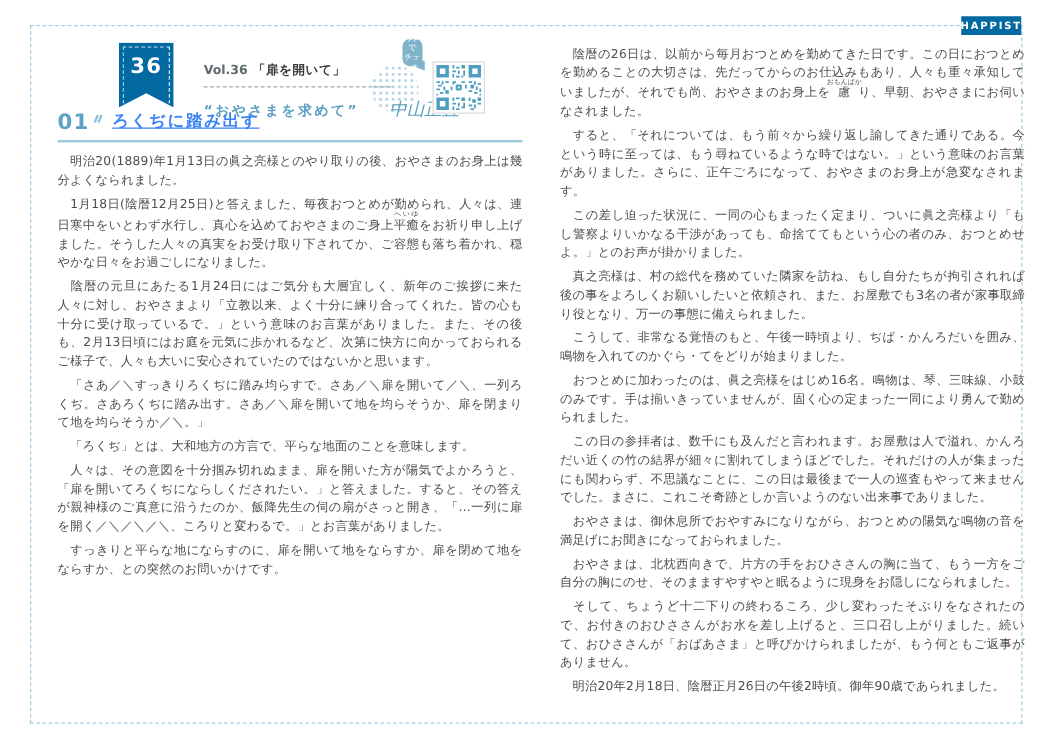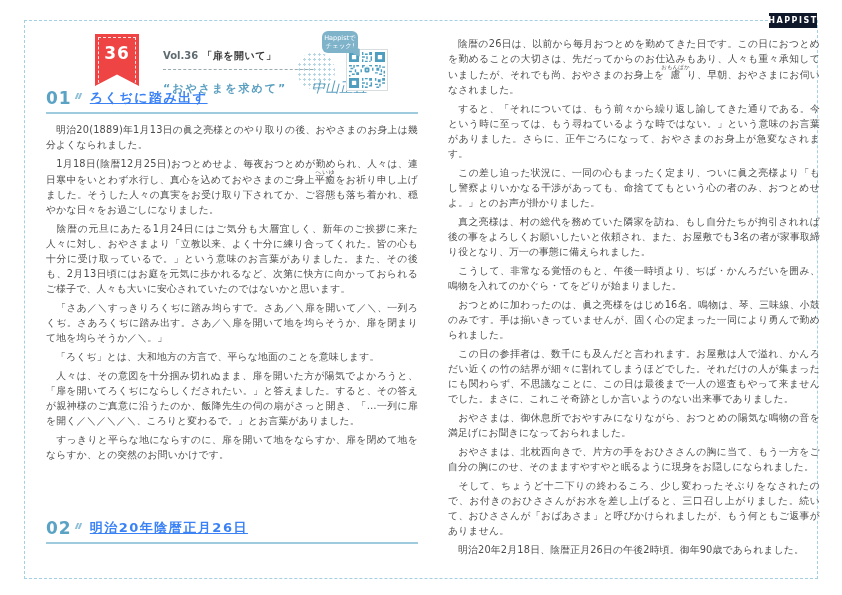--- a/index.html
+++ b/index.html
@@ -8,27 +8,27 @@
     font-family:"DejaVu Sans","Liberation Sans",sans-serif;
     -webkit-font-smoothing:antialiased;
   }
   .page-border{
     position:absolute;top:20px;left:24px;right:24px;bottom:16px;
     border:1px dashed #a5cfe3;pointer-events:none;
   }
   
   .tab{
     position:absolute;top:13px;right:25px;width:48px;height:15px;
-    background:#0f172a;color:#fff;font-size:8px;font-weight:bold;
+    background:#0369a1;color:#fff;font-size:8px;font-weight:bold;
     letter-spacing:1.5px;display:flex;align-items:center;justify-content:center;
   }
   
   .badge{
     position:absolute;left:95px;top:34px;width:44px;height:52px;
-    background:#ef4444;
+    background:#0369a1;
     clip-path:polygon(0 0,100% 0,100% 100%,50% 78%,0 100%);
   }
   .badge-inner{
     position:absolute;left:3px;top:3px;right:3px;bottom:3px;
     border:1px dashed rgba(255,255,255,.85);
     clip-path:polygon(0 0,100% 0,100% 100%,50% 78%,0 100%);
   }
   .badge-num{
     position:absolute;left:0;right:0;top:9px;text-align:center;
     color:#fff;font-size:17px;font-weight:bold;letter-spacing:1px;
@@ -40,21 +40,21 @@
   .title-divider{margin-top:6px;width:150px;border-top:1px dashed #9aabb2;}
   .subtitle-line{margin-top:7px;white-space:nowrap;}
   .subtitle{font-size:11px;color:#5b9fc0;letter-spacing:2px;font-weight:bold;margin-top:32px;}
   .author{font-size:14px;color:#5b9fc0;margin-left:19px;font-style:italic;}
   .dotted-circle{
     position:absolute;left:297px;top:52px;width:38px;height:38px;border-radius:50%;
     background:radial-gradient(#b5d6e4 1.2px,transparent 1.4px);
     background-size:5px 5px;z-index:0;
   }
   .bubble{
-    position:absolute;left:322px;top:31px;width:36px;height:22px;z-index:2;
+    position:absolute;left:322px;top:31px;width:16px;height:22px;z-index:2;
     background:#7fb3ca;border-radius:6px;color:#fff;font-size:6.5px;line-height:8px;
     display:flex;flex-direction:column;align-items:center;justify-content:center;
     text-align:center;
   }
   .bubble::after{
     content:"";position:absolute;right:-2px;bottom:-2px;width:7px;height:7px;
     background:#7fb3ca;transform:rotate(20deg) skewX(20deg);
   }
   .qr{
     position:absolute;left:346px;top:49px;width:42px;height:42px;z-index:1;
@@ -139,37 +139,29 @@
 <div class="col col-left body-text">
   <div class="sec-head">
     <span class="sec-num">
       <span>01</span>
       <span class="ticks"><i></i><i></i></span>
     </span>
     <span class="sec-title">ろくぢに踏み出す</span>
     <div class="sec-rule"></div>
   </div>
   <p>　明治20(1889)年1月13日の眞之亮様とのやり取りの後、おやさまのお身上は幾分よくなられました。</p>
-  <p><span>　1月18日(陰暦12月25日)おつとめせよ、毎夜おつとめが勤められ、人々は、連日寒中をいとわず水行し、真心を込めておやさまのご身上</span><ruby><span>平癒</span><rt>へいゆ</rt></ruby><span>をお祈り申し上げました。そうした人々の真実をお受け取り下されてか、ご容態も落ち着かれ、穏やかな日々をお過ごしになりました。</span></p>
+  <p><span>　1月18日(陰暦12月25日)と答えました、毎夜おつとめが勤められ、人々は、連日寒中をいとわず水行し、真心を込めておやさまのご身上</span><ruby><span>平癒</span><rt>へいゆ</rt></ruby><span>をお祈り申し上げました。そうした人々の真実をお受け取り下されてか、ご容態も落ち着かれ、穏やかな日々をお過ごしになりました。</span></p>
   <p>　陰暦の元旦にあたる1月24日にはご気分も大層宜しく、新年のご挨拶に来た人々に対し、おやさまより「立教以来、よく十分に練り合ってくれた。皆の心も十分に受け取っているで。」という意味のお言葉がありました。また、その後も、2月13日頃にはお庭を元気に歩かれるなど、次第に快方に向かっておられるご様子で、人々も大いに安心されていたのではないかと思います。</p>
   <p>　「さあ／＼すっきりろくぢに踏み均らすで。さあ／＼扉を開いて／＼、一列ろくぢ。さあろくぢに踏み出す。さあ／＼扉を開いて地を均らそうか、扉を閉まりて地を均らそうか／＼。」</p>
   <p>　「ろくぢ」とは、大和地方の方言で、平らな地面のことを意味します。</p>
   <p>　人々は、その意図を十分掴み切れぬまま、扉を開いた方が陽気でよかろうと、「扉を開いてろくぢにならしくだされたい。」と答えました。すると、その答えが親神様のご真意に沿うたのか、飯降先生の伺の扇がさっと開き、「…一列に扉を開く／＼／＼／＼、ころりと変わるで。」とお言葉がありました。</p>
   <p>　すっきりと平らな地にならすのに、扉を開いて地をならすか、扉を閉めて地をならすか、との突然のお問いかけです。</p>
 </div>
 
 <div class="col col-left2 body-text">
-  <div class="sec-head">
-    <span class="sec-num">
-      <span>02</span>
-      <span class="ticks"><i></i><i></i></span>
-    </span>
-    <span class="sec-title">明治20年陰暦正月26日</span>
-    <div class="sec-rule"></div>
-  </div>
 </div>
 
 <div class="col col-right body-text">
   <p><span>　陰暦の26日は、以前から毎月おつとめを勤めてきた日です。この日におつとめを勤めることの大切さは、先だってからのお仕込みもあり、人々も重々承知していましたが、それでも尚、おやさまのお身上を</span><ruby><span>慮</span><rt>おもんぱか</rt></ruby><span>り、早朝、おやさまにお伺いなされました。</span></p>
   <p>　すると、「それについては、もう前々から繰り返し諭してきた通りである。今という時に至っては、もう尋ねているような時ではない。」という意味のお言葉がありました。さらに、正午ごろになって、おやさまのお身上が急変なされます。</p>
   <p>　この差し迫った状況に、一同の心もまったく定まり、ついに眞之亮様より「もし警察よりいかなる干渉があっても、命捨ててもという心の者のみ、おつとめせよ。」とのお声が掛かりました。</p>
   <p>　真之亮様は、村の総代を務めていた隣家を訪ね、もし自分たちが拘引されれば後の事をよろしくお願いしたいと依頼され、また、お屋敷でも3名の者が家事取締り役となり、万一の事態に備えられました。</p>
   <p>　こうして、非常なる覚悟のもと、午後一時頃より、ぢば・かんろだいを囲み、鳴物を入れてのかぐら・てをどりが始まりました。</p>
   <p>　おつとめに加わったのは、眞之亮様をはじめ16名。鳴物は、琴、三味線、小鼓のみです。手は揃いきっていませんが、固く心の定まった一同により勇んで勤められました。</p>
   <p>　この日の参拝者は、数千にも及んだと言われます。お屋敷は人で溢れ、かんろだい近くの竹の結界が細々に割れてしまうほどでした。それだけの人が集まったにも関わらず、不思議なことに、この日は最後まで一人の巡査もやって来ませんでした。まさに、これこそ奇跡としか言いようのない出来事でありました。</p>

